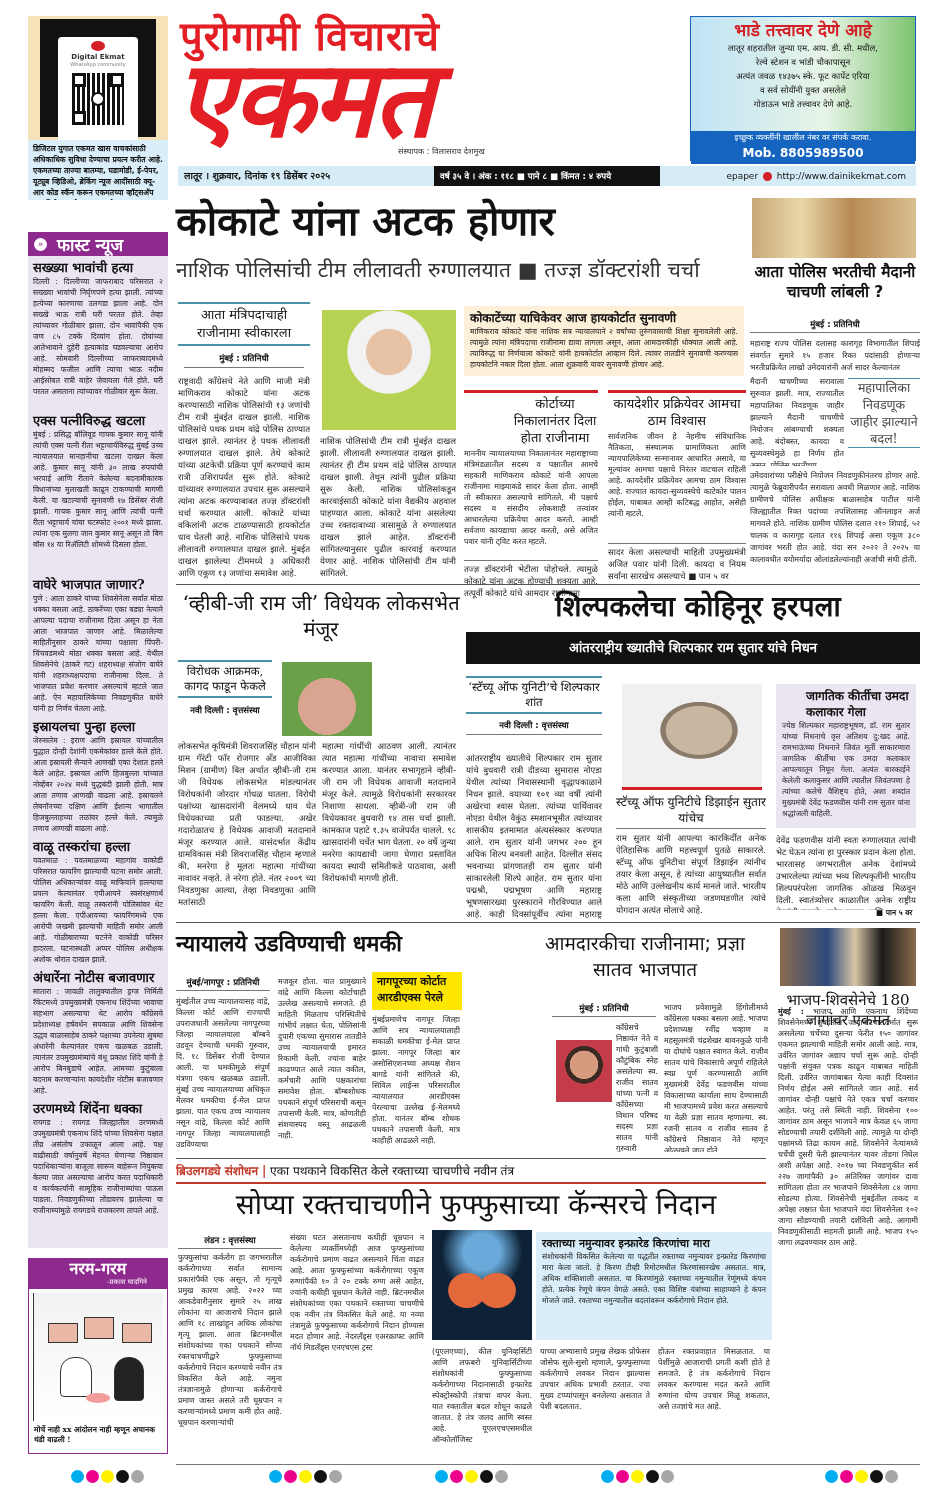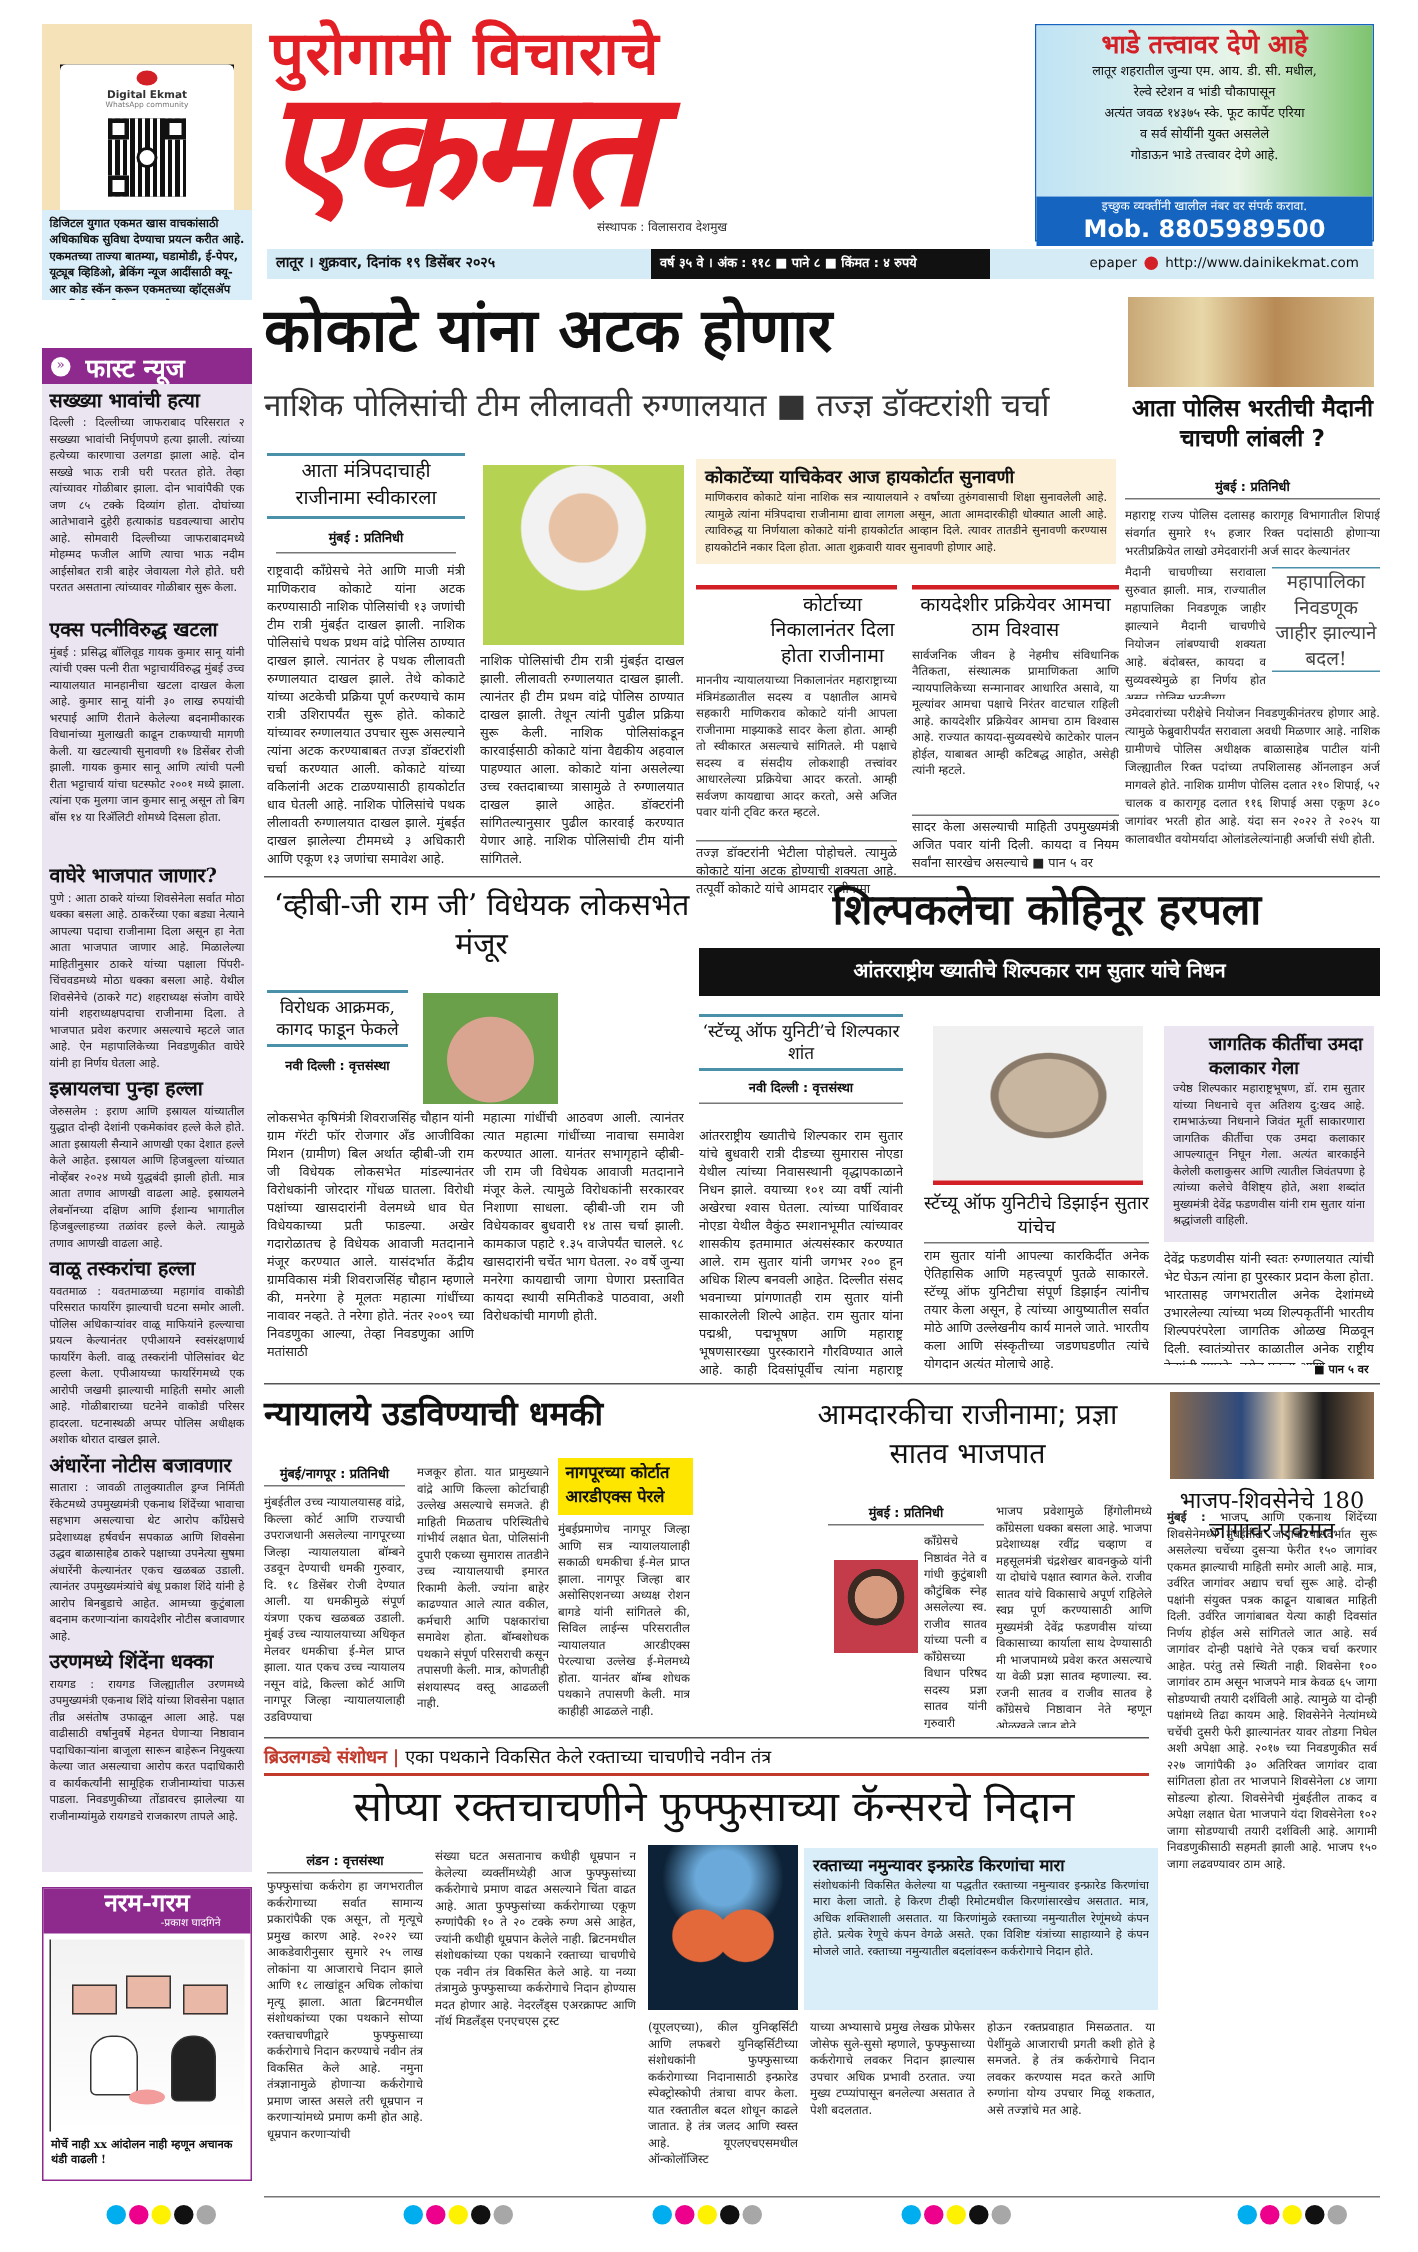--- a/index.html
+++ b/index.html
@@ -11,21 +11,21 @@
 .teal-rule{height:2px;background:#4a90a8}
 .red-rule{height:3px;background:#d32027}
 .dateline{font-size:8.5px;font-weight:bold;text-align:center;font-family:"DejaVu Sans",sans-serif}
 .dot{display:inline-block;width:13px;height:13px;border-radius:50%;margin:0 1px}
 </style>
 </head>
 <body>
 
 <div class="abs" style="left:28px;top:16px;width:140px;height:184px;">
   <div style="background:#f6e2b8;padding:3px 12px;height:124px;">
-    <div style="background:#111;padding:0;height:118px;margin-top:24px;">
+    <div style="background:#111;padding:18px;height:118px;">
       <div style="background:#fff;height:106px;border-radius:4px;text-align:center;padding-top:4px;">
         <div style="width:14px;height:10px;background:#d32027;border-radius:50%;margin:0 auto 2px;"></div>
         <div class="sans" style="font-size:7px;font-weight:bold;color:#333;">Digital Ekmat</div>
         <div class="sans" style="font-size:5px;color:#777;">WhatsApp community</div>
         <div style="width:52px;height:52px;margin:6px auto 0;background:
           repeating-linear-gradient(90deg,#111 0 3px,#fff 3px 5px),#111;position:relative;">
           <div style="position:absolute;left:0;top:0;width:14px;height:14px;border:3px solid #111;background:#fff;"></div>
           <div style="position:absolute;right:0;top:0;width:14px;height:14px;border:3px solid #111;background:#fff;"></div>
           <div style="position:absolute;left:0;bottom:0;width:14px;height:14px;border:3px solid #111;background:#fff;"></div>
           <div style="position:absolute;left:19px;top:19px;width:14px;height:14px;border-radius:50%;background:#fff;border:2px solid #111;"></div>
@@ -44,21 +44,21 @@
   <div style="background:linear-gradient(90deg,#bfe3f5,#e8f5e8 60%,#7cc36e);height:114px;text-align:center;padding-top:2px;">
     <div style="font-size:17px;font-weight:bold;color:#d32027;line-height:22px;">भाडे तत्त्वावर देणे आहे</div>
     <div style="font-size:8.5px;line-height:14px;">लातूर शहरातील जुन्या एम. आय. डी. सी. मधील,</div>
     <div style="font-size:8.5px;line-height:14px;">रेल्वे स्टेशन व भांडी चौकापासून</div>
     <div style="font-size:8.5px;line-height:14px;">अत्यंत जवळ १४३७५ स्के. फूट कार्पेट एरिया</div>
     <div style="font-size:8.5px;line-height:14px;">व सर्व सोयींनी युक्त असलेले</div>
     <div style="font-size:8.5px;line-height:14px;">गोडाऊन भाडे तत्त्वावर देणे आहे.</div>
   </div>
   <div style="background:#1565c0;height:33px;text-align:center;color:#fff;">
     <div style="font-size:8px;line-height:14px;">इच्छुक व्यक्तींनी खालील नंबर वर संपर्क करावा.</div>
-    <div class="sans" style="font-size:16px;font-weight:bold;line-height:16px;">Mob. 8805989500</div>
+    <div class="sans" style="font-size:12px;font-weight:bold;line-height:16px;">Mob. 8805989500</div>
   </div>
 </div>
 
 <div class="abs sans" style="left:178px;top:166px;width:256px;height:20px;background:#d5ecf7;font-size:9.5px;font-weight:bold;line-height:20px;padding-left:6px;">
   <span>लातूर । शुक्रवार, दिनांक १९ डिसेंबर २०२५</span>
 </div>
 <div class="abs sans" style="left:434px;top:166px;width:226px;height:20px;background:#111;color:#fff;font-size:8.5px;font-weight:bold;line-height:20px;padding-left:6px;">
   <span>वर्ष ३५ वे । अंक : ११८ ■ पाने ८ ■ किंमत : ४ रुपये</span>
 </div>
 <div class="abs sans" style="left:660px;top:166px;width:256px;height:20px;background:#d5ecf7;font-size:9px;line-height:20px;text-align:right;padding-right:10px;">

